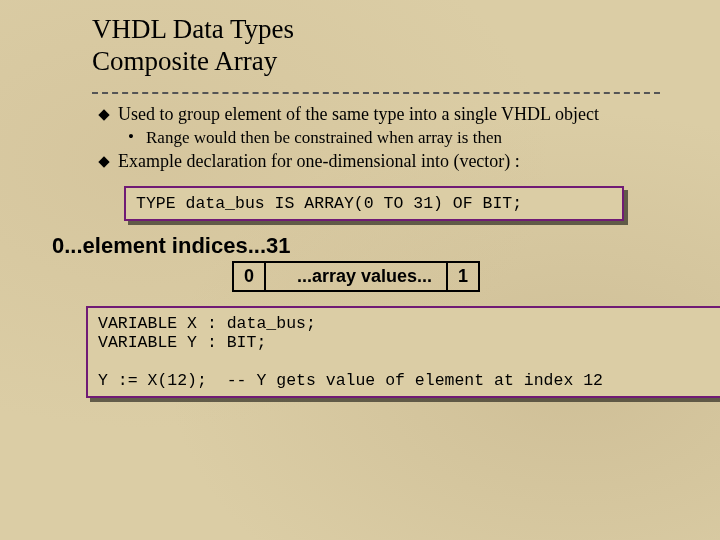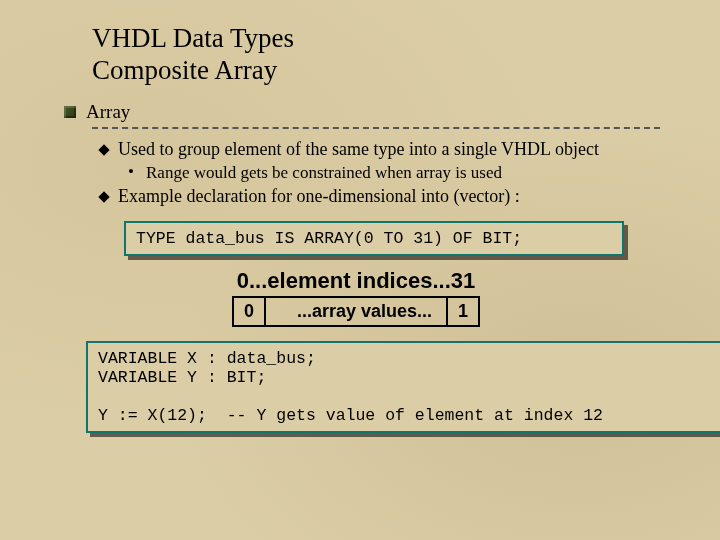--- a/index.html
+++ b/index.html
@@ -10,21 +10,20 @@
     background-image:
       radial-gradient(ellipse at 20% 30%, rgba(200,180,140,0.3) 0%, transparent 50%),
       radial-gradient(ellipse at 80% 70%, rgba(180,160,120,0.3) 0%, transparent 50%);
     font-family: "Times New Roman", Times, serif;
     color: #000;
     position: relative;
     overflow: hidden;
   }
   .slide {
     padding: 14px 60px 10px 92px;
-    margin-top: 9px;
   }
   .title {
     font-size: 27px;
     line-height: 1.18;
     font-weight: normal;
     margin-bottom: 14px;
   }
   .hr-dotted {
     border: none;
     border-top: 2px dashed #555;
@@ -80,33 +79,32 @@
     left: 16px;
     top: -1px;
     font-size: 17px;
   }
   
   .code-box {
     font-family: "Courier New", Courier, monospace;
     font-size: 16.5px;
     padding: 6px 10px;
     background: #dbcda5;
-    border: 2px solid #0f766e;
+    border: 2px solid #701a75;
     box-shadow: 4px 4px 0 rgba(0,0,0,0.55);
     white-space: pre;
     margin: 14px 0 12px 32px;
     width: 500px;
   }
   .code-box.wide {
     margin-left: -6px;
     width: 692px;
   }
   
   .idx-label {
-    text-align: center;
     font-family: Arial, Helvetica, sans-serif;
     font-size: 22px;
     font-weight: bold;
     margin-top: 6px;
     margin-left: -40px;
   }
   .ellipsis { font-weight: bold; }
   
   .array-row {
     display: flex;
@@ -135,30 +133,27 @@
 </style>
 </head>
 <body>
 
 <div class="slide">
   <div class="title">
     <span>VHDL Data Types</span><br>
     <span>Composite Array</span>
   </div>
 
-  <div class="bullet-l1">
-    <span>Array</span>
-  </div>
   <hr class="hr-dotted">
 
   <div class="bullet-l2">
     <span>Used to group element of the same type into a single VHDL object</span>
   </div>
   <div class="bullet-l3">
-    <span>Range would gets be constrained when array is used</span>
+    <span>Range would then be constrained when array is then</span>
   </div>
   <div class="bullet-l2">
     <span>Example declaration for one-dimensional into (vector) :</span>
   </div>
 
   <div class="code-box"><span>TYPE data_bus IS ARRAY(0 TO 31) OF BIT;</span></div>
 
   <div class="idx-label">
     <span>0</span><span class="ellipsis">...element  indices...</span><span>31</span>
   </div>

